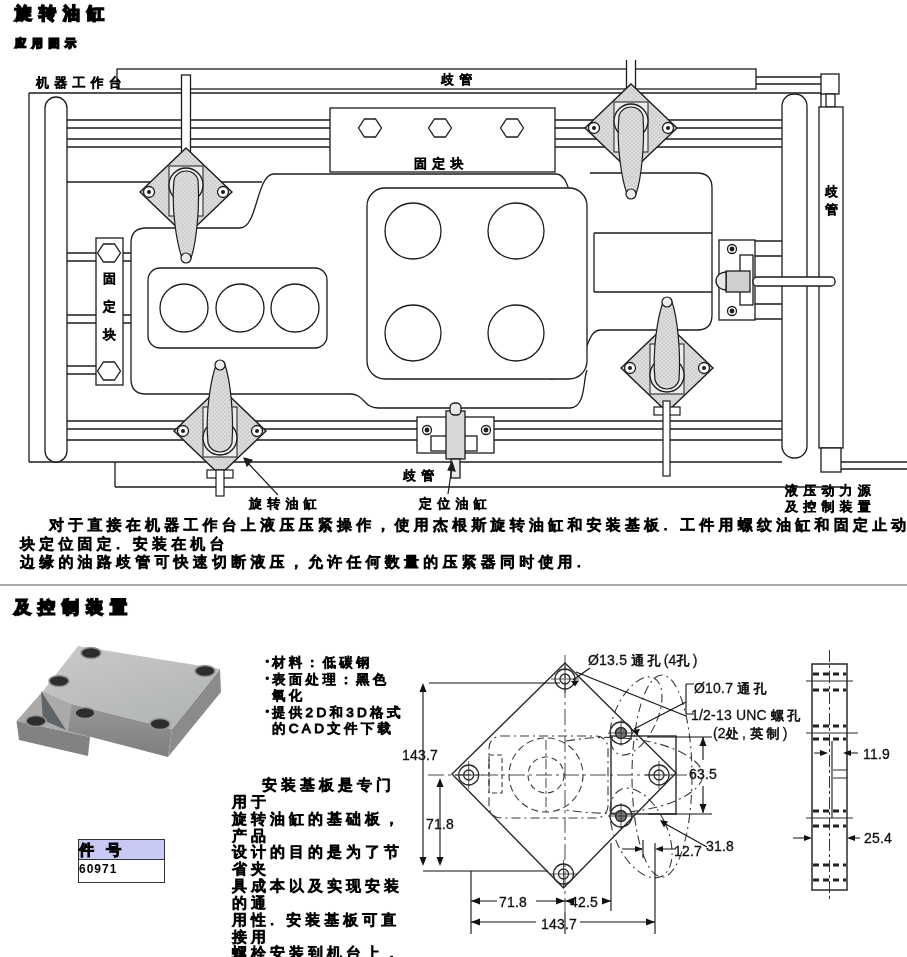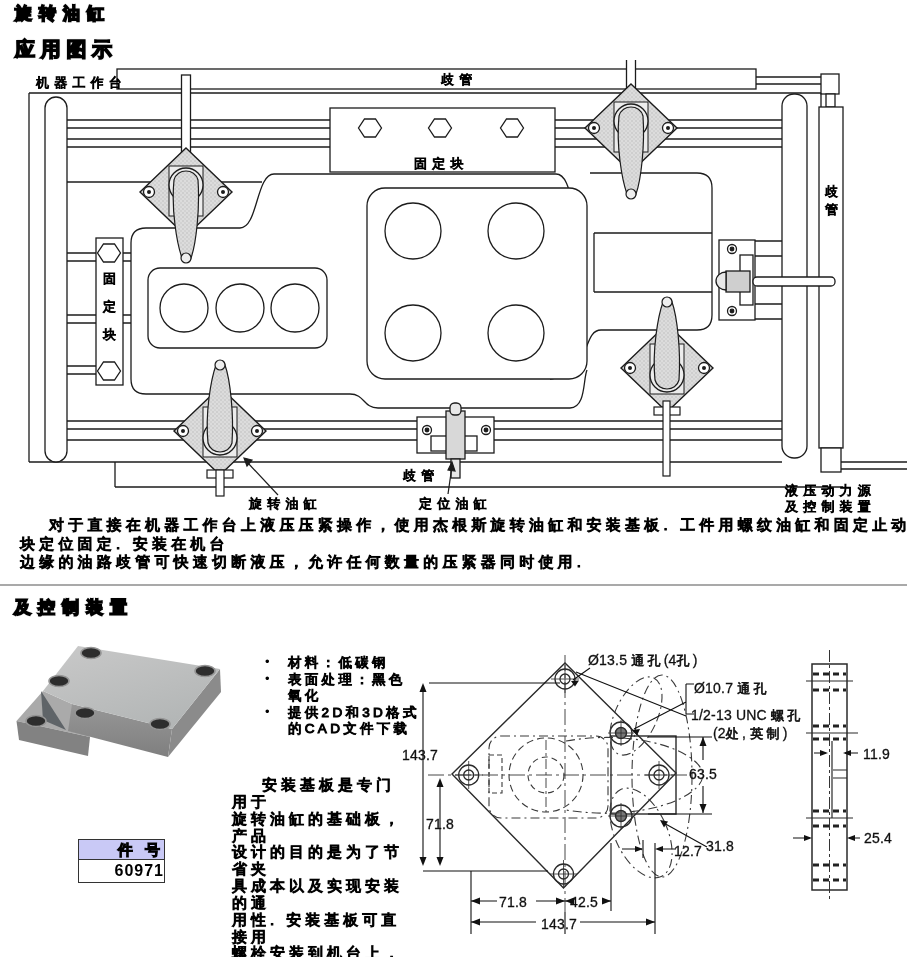--- a/index.html
+++ b/index.html
@@ -1,18 +1,18 @@
 <!DOCTYPE html>
 <html><head><meta charset="utf-8"><style>
 html,body{margin:0;padding:0;background:#fff}
 body{width:907px;height:957px;position:relative;overflow:hidden;
   font-family:"Liberation Sans",sans-serif;color:#000}
 .abs{position:absolute}
 .h1{font-size:17px;font-weight:bold;letter-spacing:7px;-webkit-text-stroke:1.6px #000;white-space:nowrap;text-shadow:0 0 1.5px rgba(0,0,0,.8)}
-.h2{font-size:20px;font-weight:bold;letter-spacing:5.7px;-webkit-text-stroke:1.5px #000;white-space:nowrap;text-shadow:0 0 1.5px rgba(0,0,0,.8)}
+.h2{font-size:11px;font-weight:bold;letter-spacing:5.7px;-webkit-text-stroke:1.5px #000;white-space:nowrap;text-shadow:0 0 1.5px rgba(0,0,0,.8)}
 .body{font-size:15px;letter-spacing:4.2px;-webkit-text-stroke:1.05px #000;line-height:18.6px;text-shadow:0 0 1px rgba(0,0,0,.65)}
 .body2{font-size:15px;letter-spacing:4px;-webkit-text-stroke:1.05px #000;line-height:16.85px;text-shadow:0 0 1px rgba(0,0,0,.65)}
 .blt{font-size:13.5px;letter-spacing:3.3px;-webkit-text-stroke:0.95px #000;line-height:16.6px;text-shadow:0 0 1px rgba(0,0,0,.6)}
 svg text{font-family:"Liberation Sans",sans-serif}
 .lbl{font-size:13px;letter-spacing:5.2px;stroke:#000;stroke-width:0.95;fill:#000}
 .dim{font-size:14px;fill:#111;stroke:#111;stroke-width:0.3;letter-spacing:0.2px}
 .dimc{font-size:13px;letter-spacing:3.2px;stroke:#111;stroke-width:0.7;fill:#111}
 </style></head>
 <body>
 <div class="abs h1" style="left:15px;top:2px">旋转油缸</div>
@@ -189,25 +189,25 @@
   <ellipse cx="81" cy="23" rx="10" ry="5.5"></ellipse>
   <ellipse cx="195" cy="41" rx="10" ry="5.5"></ellipse>
   <ellipse cx="49" cy="51" rx="10" ry="5.5"></ellipse>
   <ellipse cx="75" cy="83" rx="10" ry="5.5"></ellipse>
   <ellipse cx="150" cy="94" rx="10" ry="5.5"></ellipse>
   <ellipse cx="26" cy="91" rx="10" ry="5.5"></ellipse>
   </g>
 </svg>
 
 <div class="abs" style="left:265px;top:654px;width:8px;font-size:13px;line-height:16.6px">•<br>•<br><br>•</div>
-<div class="abs blt" style="left:288px;top:655px;width:200px">材料：低碳钢<br>表面处理：黑色<br>氧化<br>提供2D和3D格式<br>的CAD文件下载</div>
-
-<div class="abs" style="left:78px;top:839px;width:85px;border:1.5px solid #333;font-weight:bold;text-align:right">
+<div class="abs blt" style="left:272px;top:655px;width:200px">材料：低碳钢<br>表面处理：黑色<br>氧化<br>提供2D和3D格式<br>的CAD文件下载</div>
+
+<div class="abs" style="left:78px;top:839px;width:85px;border:1.5px solid #333;font-weight:bold;text-align:left">
 <div style="background:#c9c9f6;border-bottom:1.5px solid #333;height:18px;font-size:15px;letter-spacing:4px;-webkit-text-stroke:0.9px #000;padding-top:1px">件 号</div>
-<div style="height:20px;font-size:16px;letter-spacing:1px;padding-top:2px">60971</div>
+<div style="height:20px;font-size:12px;letter-spacing:1px;padding-top:2px">60971</div>
 </div>
 
 <div class="abs body2" style="left:232px;top:777px;width:180px">
 <span style="padding-left:30px"></span>安装基板是专门用于<br>旋转油缸的基础板，产品<br>设计的目的是为了节省夹<br>具成本以及实现安装的通<br>用性. 安装基板可直接用<br>螺栓安装到机台上，并且<br>可移动到机台上的任意位<br>置. 每个安装基板都预钻<br>有安装孔，便于适配机台<br>和各种应用.</div>
 
 <svg class="abs" style="left:390px;top:638px" width="517" height="319" viewBox="390 638 517 319">
 <defs>
 <pattern id="hatch" width="5" height="5" patternTransform="rotate(45)" patternUnits="userSpaceOnUse">
   <rect width="5" height="5" fill="#fff"></rect>
         <line x1="0" y1="0" x2="0" y2="5" stroke="#333" stroke-width="1.4"></line>

